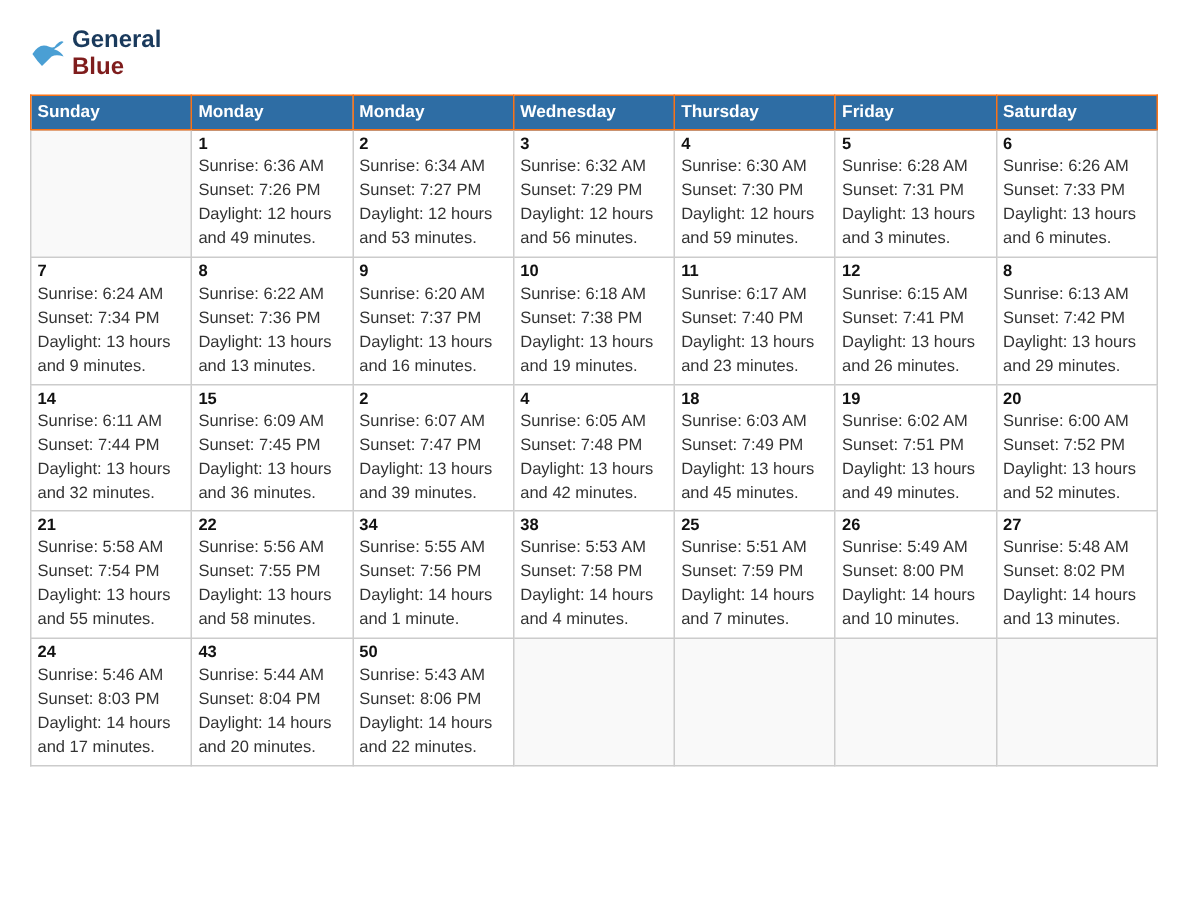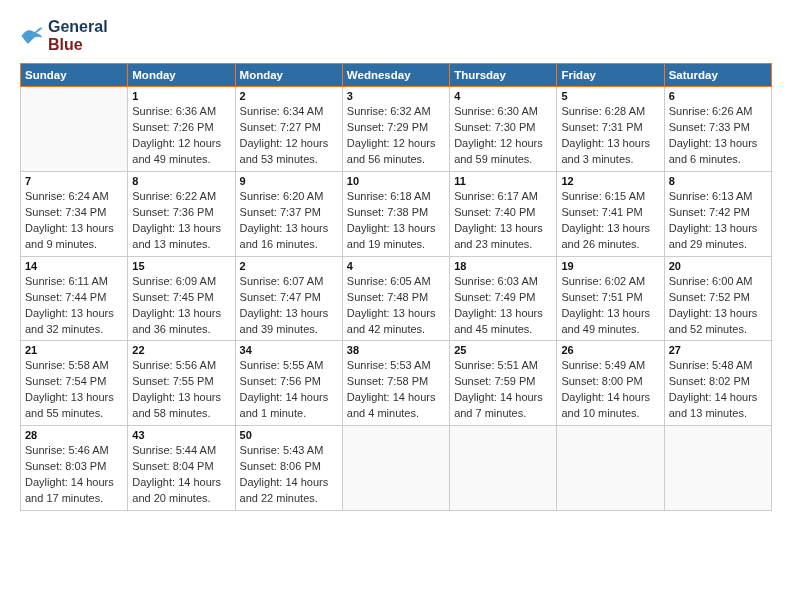--- a/index.html
+++ b/index.html
@@ -240,21 +240,21 @@
             <div class="day-num">26</div>
             <div class="day-info">Sunrise: 5:49 AM<br>Sunset: 8:00 PM<br>Daylight: 14 hours<br>and 10 minutes.</div>
           </td>
           <td>
             <div class="day-num">27</div>
             <div class="day-info">Sunrise: 5:48 AM<br>Sunset: 8:02 PM<br>Daylight: 14 hours<br>and 13 minutes.</div>
           </td>
         </tr>
         <tr>
           <td>
-            <div class="day-num">28</div>
+            <div class="day-num">24</div>
             <div class="day-info">Sunrise: 5:46 AM<br>Sunset: 8:03 PM<br>Daylight: 14 hours<br>and 17 minutes.</div>
           </td>
           <td>
             <div class="day-num">43</div>
             <div class="day-info">Sunrise: 5:44 AM<br>Sunset: 8:04 PM<br>Daylight: 14 hours<br>and 20 minutes.</div>
           </td>
           <td>
             <div class="day-num">50</div>
             <div class="day-info">Sunrise: 5:43 AM<br>Sunset: 8:06 PM<br>Daylight: 14 hours<br>and 22 minutes.</div>
           </td>

